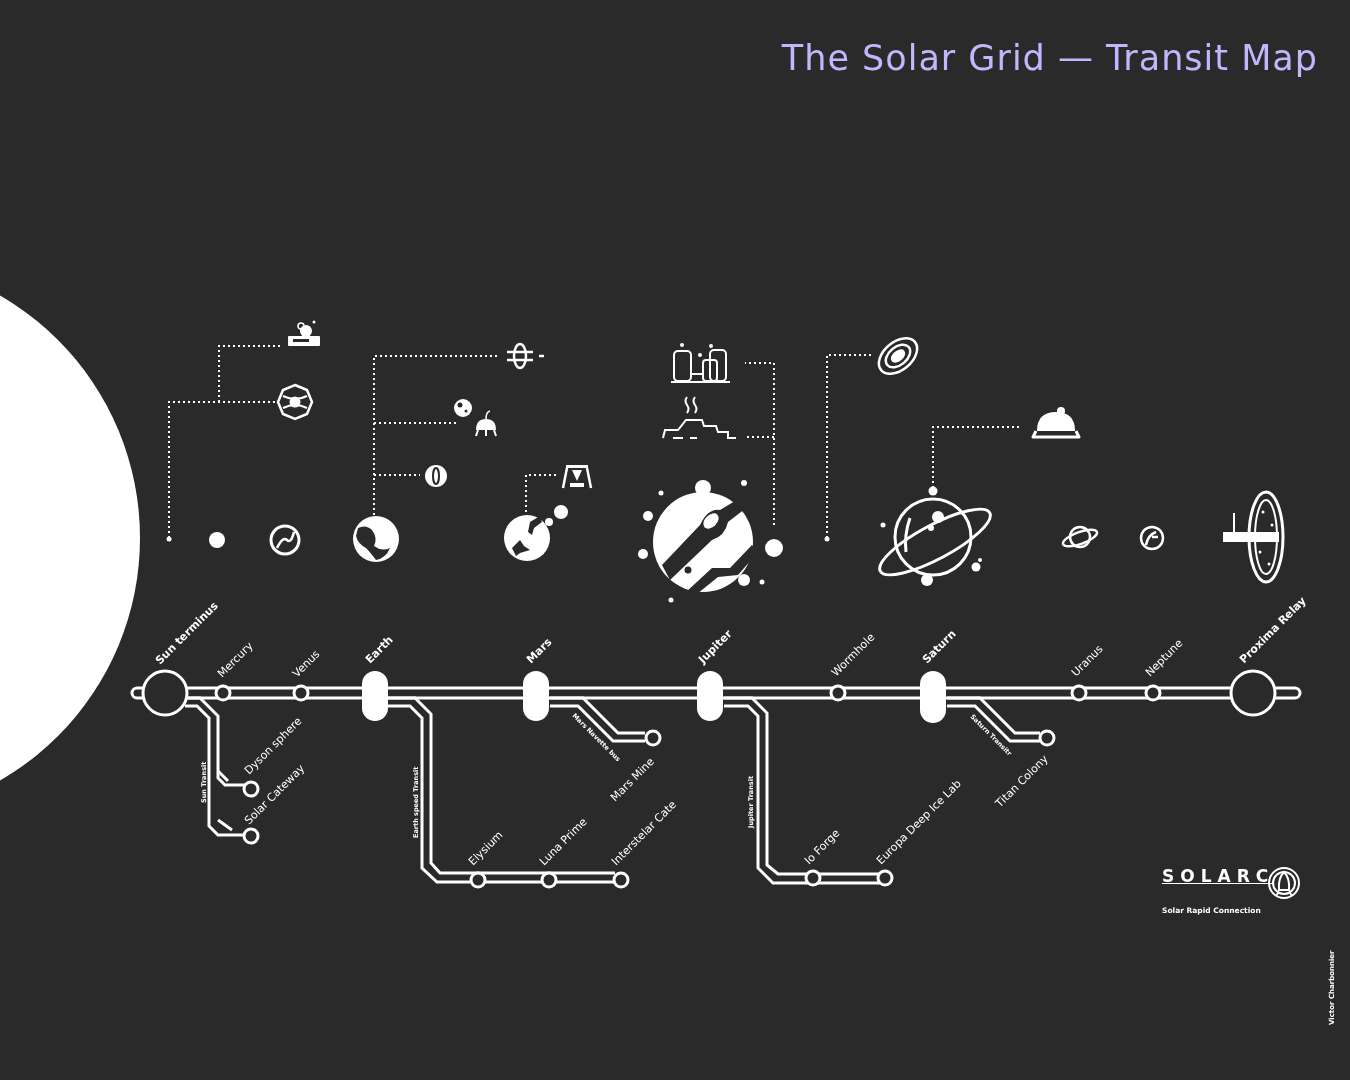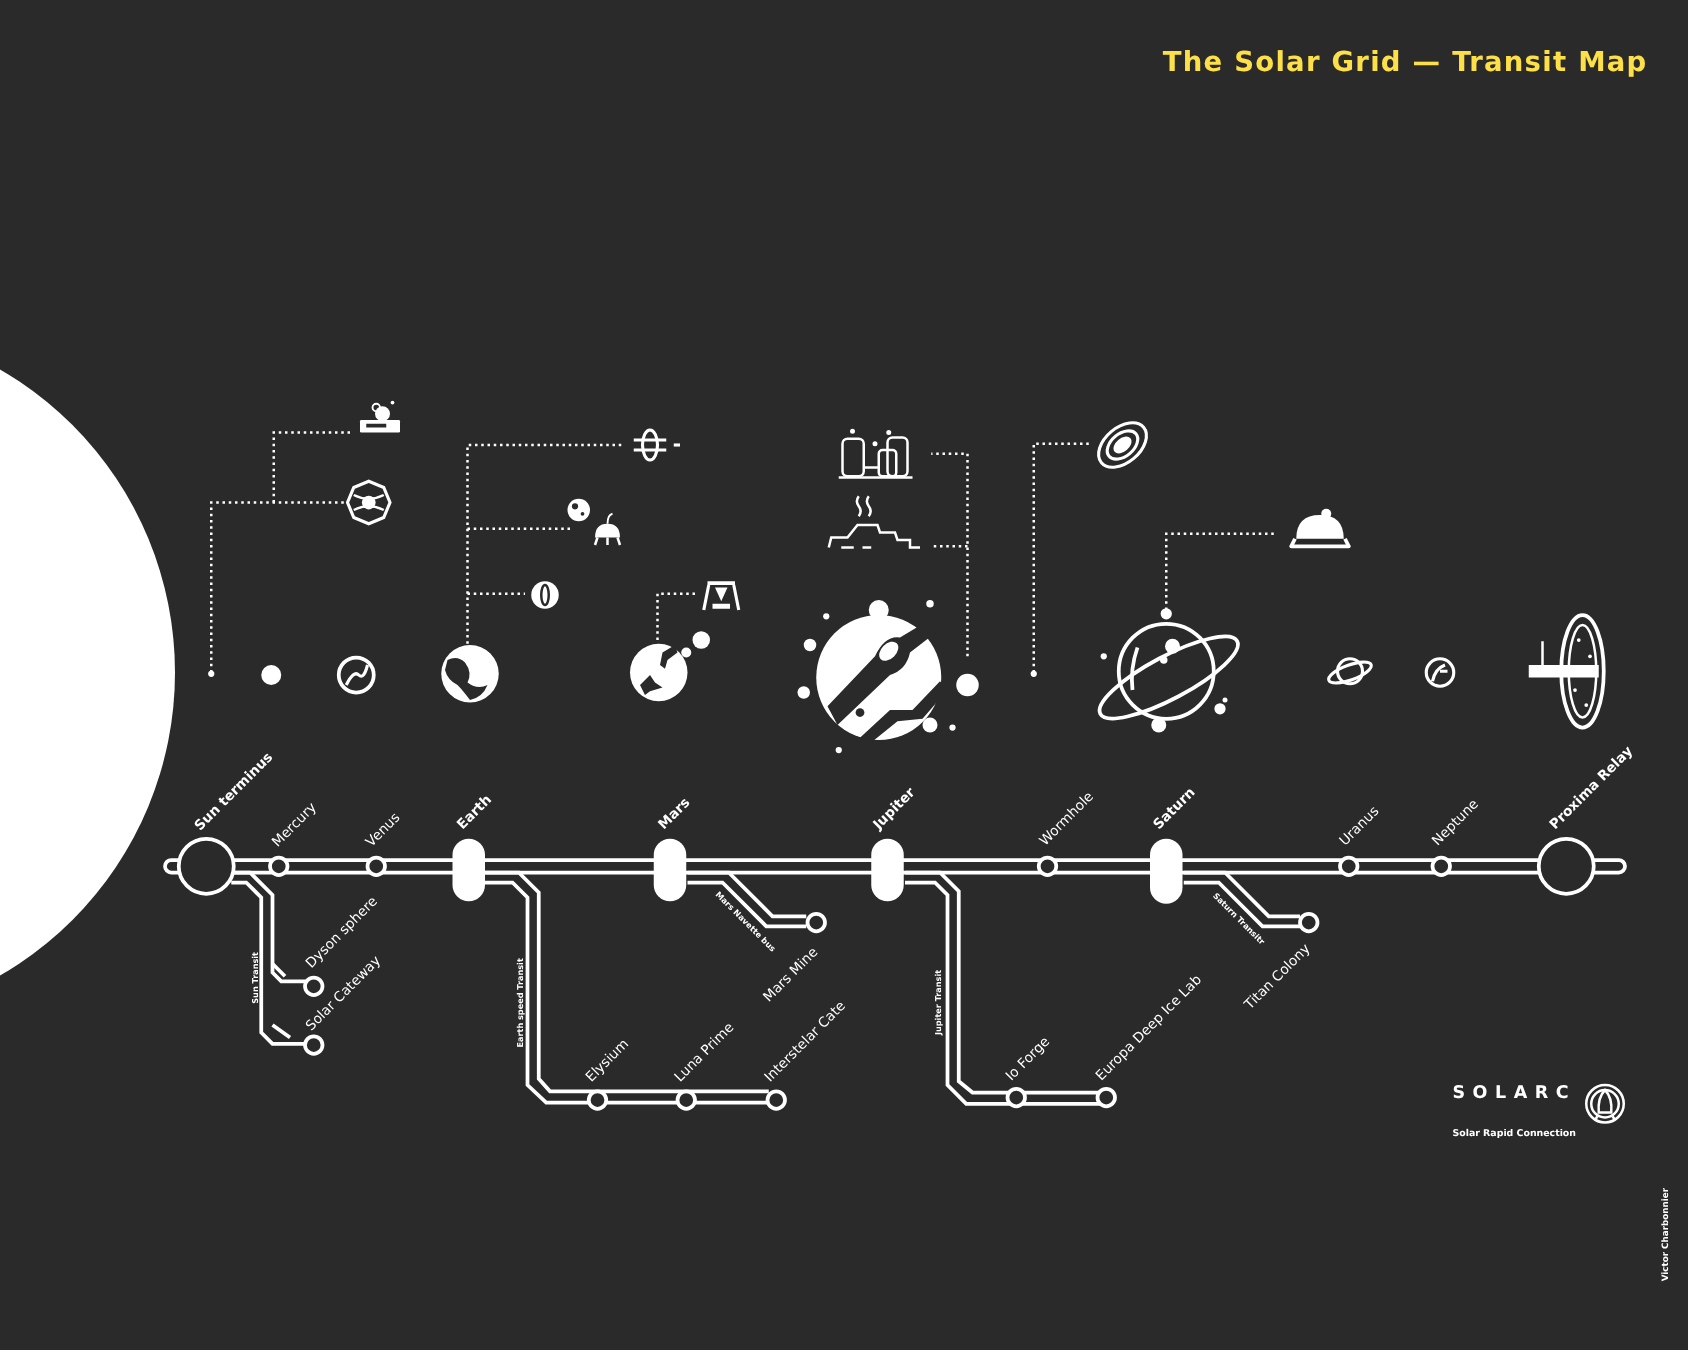--- a/index.html
+++ b/index.html
@@ -1,21 +1,21 @@
 <!DOCTYPE html>
 <html><head>
 <meta charset="utf-8">
 <style>
   html, body { margin:0; padding:0; }
   body { width:1350px; height:1080px; background:#2a2a2a; overflow:hidden; position:relative; font-family:"DejaVu Sans", sans-serif; color:#fff; }
   #map { position:absolute; left:0; top:0; }
-  .title { position:absolute; right:32px; top:38px; font-family:"DejaVu Sans", sans-serif; font-weight:bold; font-size:22px; letter-spacing:1px; color:#fde047; white-space:nowrap; }
+  .title { position:absolute; right:32px; top:38px; font-family:"DejaVu Sans", sans-serif; font-weight:normal; font-size:35px; letter-spacing:1px; color:#c4b5fd; white-space:nowrap; }
   .credit { position:absolute; left:1328px; top:1025px; transform:rotate(-90deg); transform-origin:left top; font-size:7px; font-weight:bold; color:#fff; white-space:nowrap; }
   .logo { position:absolute; left:1162px; top:866px; }
-  .logo .name { font-size:14px; font-weight:bold; letter-spacing:6px; }
+  .logo .name { font-size:17px; font-weight:bold; letter-spacing:6px;text-decoration:underline; }
   .logo .sub { font-size:7.5px; font-weight:bold; margin-top:20px; }
   svg text { fill:#fff; }
   .stn-main { font-family:"DejaVu Sans", sans-serif; font-weight:bold; font-size:11px; }
   .stn-minor { font-family:"DejaVu Sans", sans-serif; font-weight:normal; font-size:11px; }
   .line-lbl { font-family:"DejaVu Sans", sans-serif; font-weight:bold; font-size:6.5px; }
 </style>
 </head>
 <body>
 
 <div class="title">The Solar Grid — Transit Map</div>

